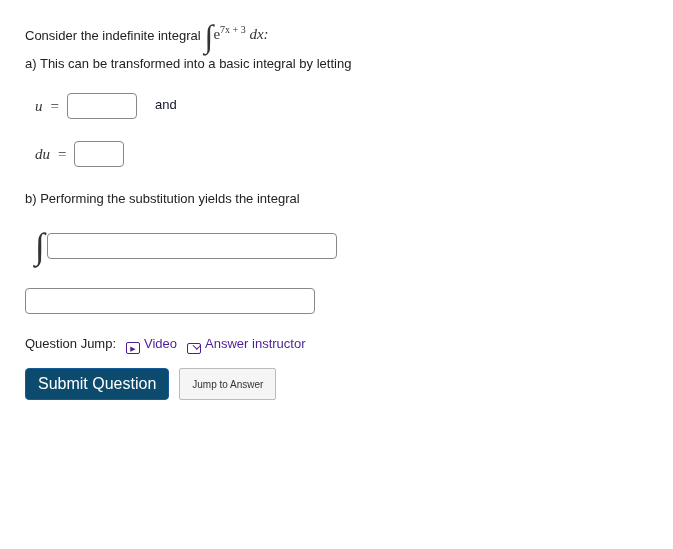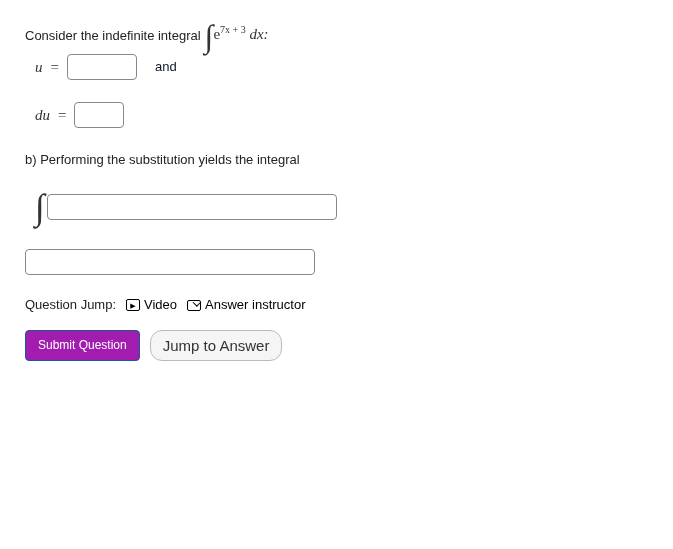--- a/index.html
+++ b/index.html
@@ -84,23 +84,23 @@
     .help-row {
       margin-top: 20px;
       margin-bottom: 14px;
       display: flex;
       align-items: center;
       gap: 10px;
       color: #222;
     }
     .help-link {
       display: inline-flex;
-      align-items: center;
+      align-items: flex-end;
       gap: 4px;
-      color: #000000;
+      color: #4c1d95;
       text-decoration: none;
       cursor: pointer;
     }
     .icon-box {
       width: 14px;
       height: 12px;
       border: 1.3px solid currentColor;
       border-radius: 2px;
       display: inline-flex;
       align-items: center;
@@ -123,56 +123,57 @@
       border-bottom: 1.3px solid currentColor;
       transform: rotate(45deg) translate(1px, -3px);
       transform-origin: center;
       left: 3px;
     }
     .button-row {
       display: flex;
       gap: 10px;
     }
     .btn-primary {
-      background: #a21caf;
+      background: #0c4a6e;
       color: #fff;
       border: 1px solid #155a99;
       border-radius: 4px;
       padding: 6px 12px;
-      font-size: 12px;
+      font-size: 16px;
       cursor: pointer;
       font-family: inherit;
     }
     .btn-secondary {
       background: #f5f5f5;
       color: #333;
       border: 1px solid #bbb;
-      border-radius: 12px;
+      border-radius: 2px;
       padding: 6px 12px;
-      font-size: 15px;
+      font-size: 10px;
       cursor: pointer;
       font-family: inherit;
     }
   </style>
 </head>
 <body>
 
 <div class="question-body">
 
   <div class="prompt-line">
     <span class="prompt-text">Consider the indefinite integral</span>
     <span class="integral-display">
       <span class="int-symbol">∫</span>
       <span class="int-body">
         <span>e</span><sup class="int-exp">7x + 3</sup>
         <span style="font-style:italic">dx:</span>
       </span>
     </span>
   </div>
 
+  <div class="part-label">a) This can be transformed into a basic integral by letting</div>
 
   <div class="eq-row">
     <span class="math-var">u</span>
     <span class="eq-sign">=</span>
     <input type="text" class="input-small" style="">
     <span class="and-text">and</span>
   </div>
 
   <div class="eq-row">
     <span class="math-var">du</span>

